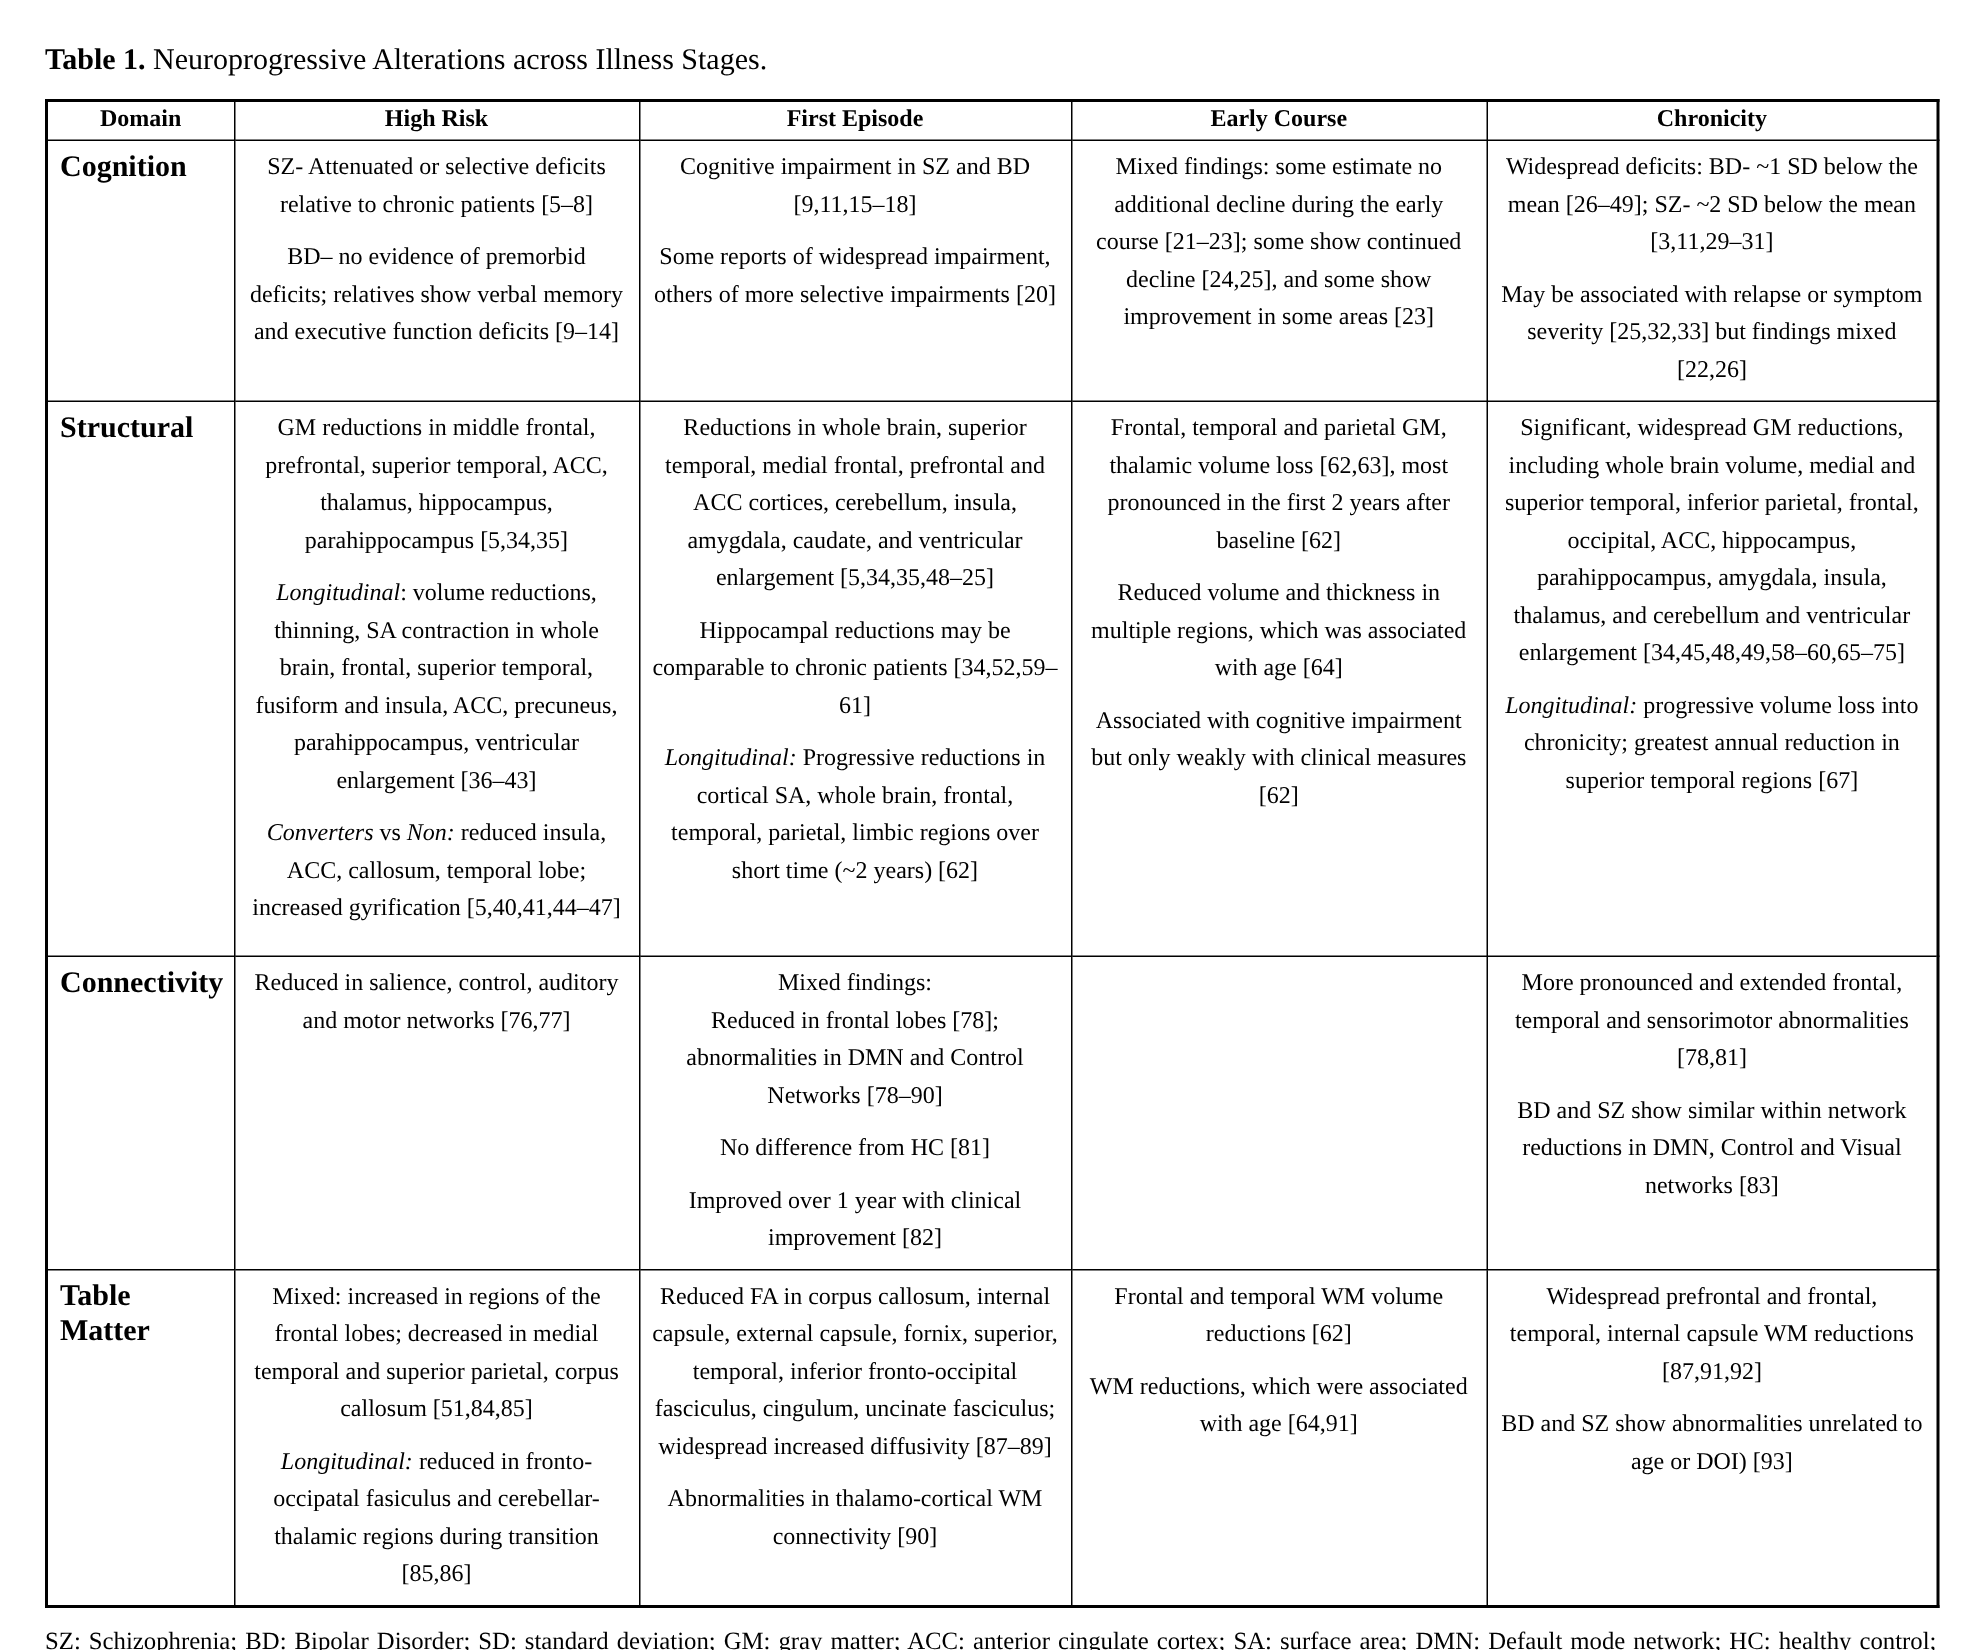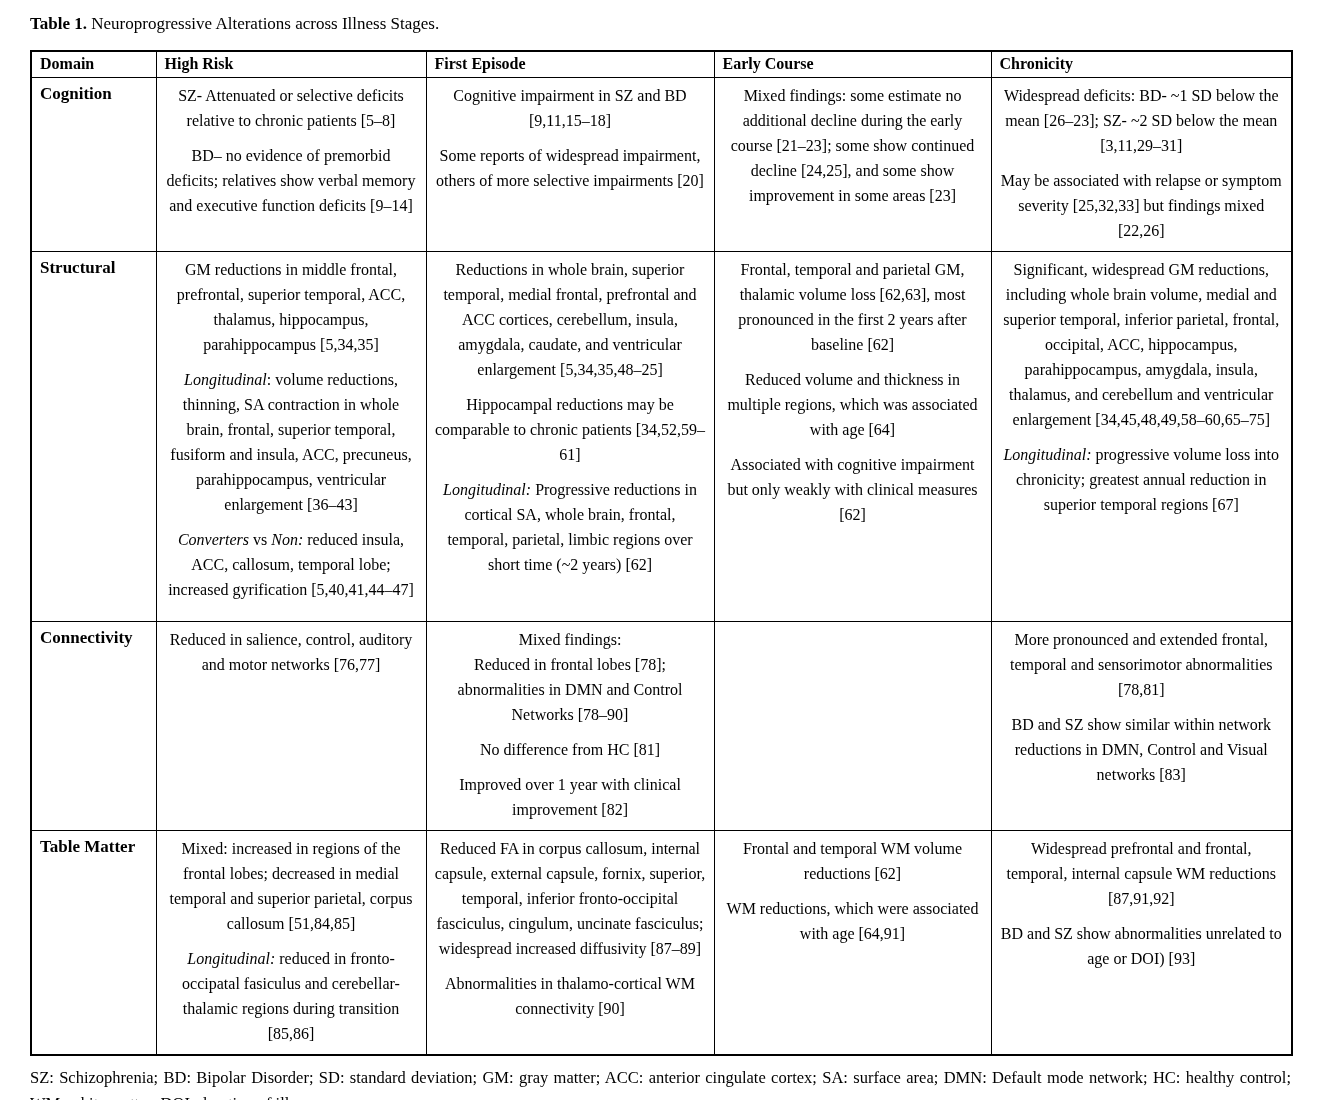--- a/index.html
+++ b/index.html
@@ -11,45 +11,45 @@
   }
   body {
     width: 1321px;
     height: 1100px;
     overflow: hidden;
   }
   .page {
     padding: 13px 30px 0 30px;
   }
   .caption {
-    margin: 0 0 15px 0;
-    font-size: 17px;
+    margin: 16px 0 15px 0;
+    font-size: 20px;
     line-height: 22px;
   }
   .caption b { font-weight: bold; }
   table.main {
     border-collapse: collapse;
     table-layout: fixed;
     width: 1261px;
     border: 2px solid #000;
   }
   thead tr { height: 26px; }
   thead th {
     border: 1px solid #000;
-    text-align: left;
+    text-align: center;
     vertical-align: middle;
     font-size: 16px;
     font-weight: bold;
-    padding: 1px 8px;
+    padding: 1px 20px;
   }
   tbody th.domain {
     border: 1px solid #000;
     text-align: left;
     vertical-align: top;
-    font-size: 17px;
+    font-size: 20px;
     font-weight: bold;
     padding: 6px 8px;
   }
   tbody td {
     border: 1px solid #000;
     vertical-align: top;
     text-align: center;
     font-size: 16px;
     line-height: 25px;
     padding: 5px 8px 8px 8px;
@@ -103,21 +103,21 @@
             <p>BD– no evidence of premorbid deficits; relatives show verbal memory and executive function deficits [9–14]</p>
           </td>
           <td>
             <p>Cognitive impairment in SZ and BD [9,11,15–18]</p>
             <p>Some reports of widespread impairment, others of more selective impairments [20]</p>
           </td>
           <td>
             <p>Mixed findings: some estimate no additional decline during the early course [21–23]; some show continued decline [24,25], and some show improvement in some areas [23]</p>
           </td>
           <td>
-            <p>Widespread deficits: BD- ~1 SD below the mean [26–23]; SZ- ~2 SD below the mean [3,11,29–31]</p>
+            <p>Widespread deficits: BD- ~1 SD below the mean [26–49]; SZ- ~2 SD below the mean [3,11,29–31]</p>
             <p>May be associated with relapse or symptom severity [25,32,33] but findings mixed [22,26]</p>
           </td>
         </tr>
         <tr>
           <th class="domain">Structural</th>
           <td>
             <p>GM reductions in middle frontal, prefrontal, superior temporal, ACC, thalamus, hippocampus, parahippocampus [5,34,35]</p>
             <p><i>Longitudinal</i>: volume reductions, thinning, SA contraction in whole brain, frontal, superior temporal, fusiform and insula, ACC, precuneus, parahippocampus, ventricular enlargement [36–43]</p>
             <p><i>Converters</i> vs <i>Non:</i> reduced insula, ACC, callosum, temporal lobe; increased gyrification [5,40,41,44–47]</p>
           </td>

